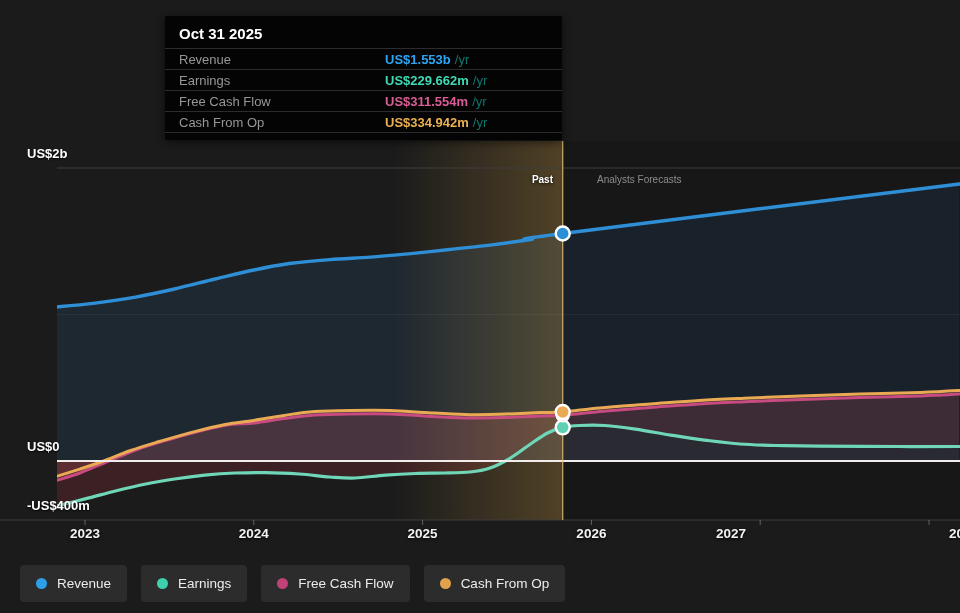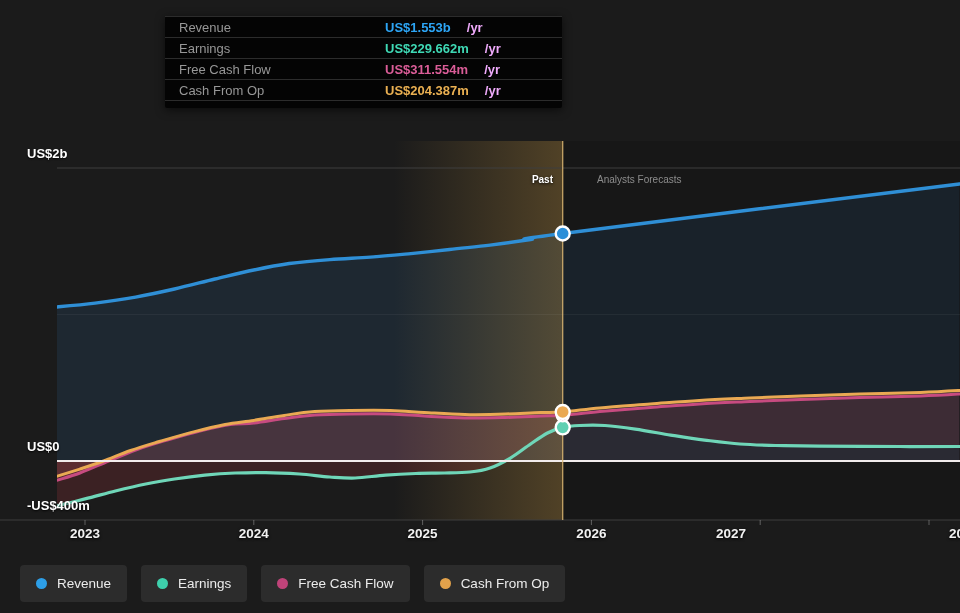--- a/index.html
+++ b/index.html
@@ -15,21 +15,21 @@
   #forecast-label{left:597px;color:#8d8d8d;}
   
   #tooltip{position:absolute;left:165px;top:16px;width:397px;background:#040404;border-radius:2px;
     padding-bottom:7px;box-shadow:0 2px 10px rgba(0,0,0,.6);}
   #tooltip .tt-title{color:#fff;font-size:15px;font-weight:bold;padding:9px 14px 6px;}
   #tooltip .tt-row{display:flex;align-items:center;height:20px;border-top:1px solid #2c2c2c;
     padding:0 14px;font-size:13px;}
   #tooltip .tt-row:last-child{border-bottom:1px solid #2c2c2c;}
   #tooltip .tt-label{width:206px;color:#979797;}
   #tooltip .tt-value{font-weight:bold;}
-  #tooltip .tt-unit{color:#f0abfc;font-weight:bold;margin-left:16px;}
+  #tooltip .tt-unit{color:#0f766e;font-weight:normal;margin-left:4px;}
   
   #legend{position:absolute;left:20px;top:565px;display:flex;gap:14px;}
   .legend-item{display:flex;align-items:center;gap:10px;background:#2c2c2c;border-radius:4px;
     height:37px;padding:0 16px;cursor:pointer;}
   .legend-dot{width:11px;height:11px;border-radius:50%;}
   .legend-text{color:#ececec;font-size:13.5px;}
 </style>
 </head>
 <body>
 <div id="stage">
@@ -87,39 +87,40 @@
       <div class="xlabel" style="left: 422.6px;">2025</div>
       <div class="xlabel" style="left: 591.4px;">2026</div>
       <div class="xlabel" style="left: 731px;">2027</div>
       <div class="xlabel" style="left: 929px; margin-left: 35px;">2028</div>
     </div>
 
   <div id="past-label" class="zone-label">Past</div>
   <div id="forecast-label" class="zone-label">Analysts Forecasts</div>
 
   <div id="tooltip">
+    <div class="tt-title">Oct 31 2025</div>
     <div id="tt-rows">
         <div class="tt-row">
           <span class="tt-label">Revenue</span>
           <span class="tt-value" style="color: rgb(45, 165, 245);">US$1.553b</span>
           <span class="tt-unit">/yr</span>
         </div>
         <div class="tt-row">
           <span class="tt-label">Earnings</span>
           <span class="tt-value" style="color: rgb(63, 217, 181); text-align: center;">US$229.662m</span>
           <span class="tt-unit">/yr</span>
         </div>
         <div class="tt-row">
           <span class="tt-label">Free Cash Flow</span>
           <span class="tt-value" style="color: rgb(219, 93, 152); text-align: center;">US$311.554m</span>
           <span class="tt-unit">/yr</span>
         </div>
         <div class="tt-row">
           <span class="tt-label">Cash From Op</span>
-          <span class="tt-value" style="color: rgb(234, 176, 82);">US$204.387m</span>
+          <span class="tt-value" style="color: rgb(234, 176, 82);">US$334.942m</span>
           <span class="tt-unit">/yr</span>
         </div>
       </div>
   </div>
 
   <div id="legend">
       <div class="legend-item">
         <span class="legend-dot" style="background: rgb(45, 159, 232);"></span>
         <span class="legend-text">Revenue</span>
       </div>

